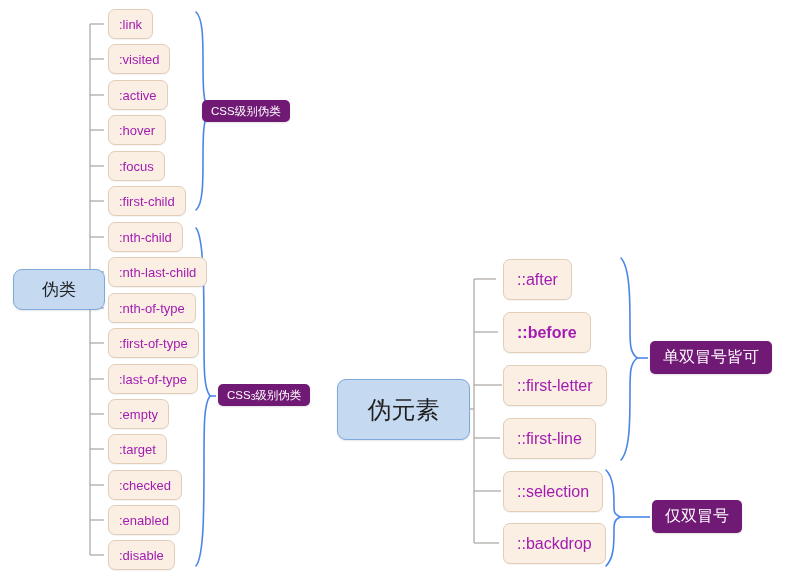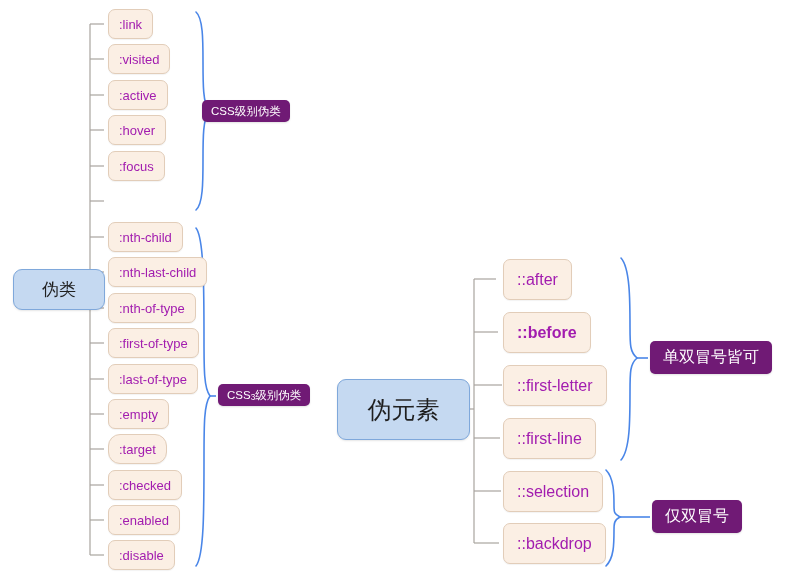--- a/index.html
+++ b/index.html
@@ -155,28 +155,29 @@
 
   <div class="root" id="node-pseudo-class">伪类</div>
 
   <div class="root" id="node-pseudo-element">伪元素</div>
 
   <div class="leaf small" style="left:108px; top:9px;">:link</div>
   <div class="leaf small" style="left:108px; top:44px;">:visited</div>
   <div class="leaf small" style="left:108px; top:80px;">:active</div>
   <div class="leaf small" style="left:108px; top:115px;">:hover</div>
   <div class="leaf small" style="left:108px; top:151px;">:focus</div>
+  <div class="leaf small" style="left:108px; top:186px;">:first-child</div>
 
   <div class="leaf small" style="left:108px; top:222px;">:nth-child</div>
   <div class="leaf small" style="left:108px; top:257px;">:nth-last-child</div>
-  <div class="leaf small" style="left:108px; top:293px;">:nth-of-type</div>
+  <div class="leaf small" style="left:108px; top:293px;border-radius:6px;">:nth-of-type</div>
   <div class="leaf small" style="left:108px; top:328px;">:first-of-type</div>
   <div class="leaf small" style="left:108px; top:364px;">:last-of-type</div>
   <div class="leaf small" style="left:108px; top:399px;">:empty</div>
-  <div class="leaf small" style="left:108px; top:434px;border-radius:12px;">:target</div>
+  <div class="leaf small" style="left:108px; top:434px;">:target</div>
   <div class="leaf small" style="left:108px; top:470px;">:checked</div>
   <div class="leaf small" style="left:108px; top:505px;">:enabled</div>
   <div class="leaf small" style="left:108px; top:540px;">:disable</div>
 
   <div class="leaf big" style="left:503px; top:259px;">::after</div>
   <div class="leaf big" style="left:503px; top:312px;font-weight:bold;">::before</div>
   <div class="leaf big" style="left:503px; top:365px;">::first-letter</div>
   <div class="leaf big" style="left:503px; top:418px;">::first-line</div>
   <div class="leaf big" style="left:503px; top:471px;">::selection</div>
   <div class="leaf big" style="left:503px; top:523px;">::backdrop</div>

